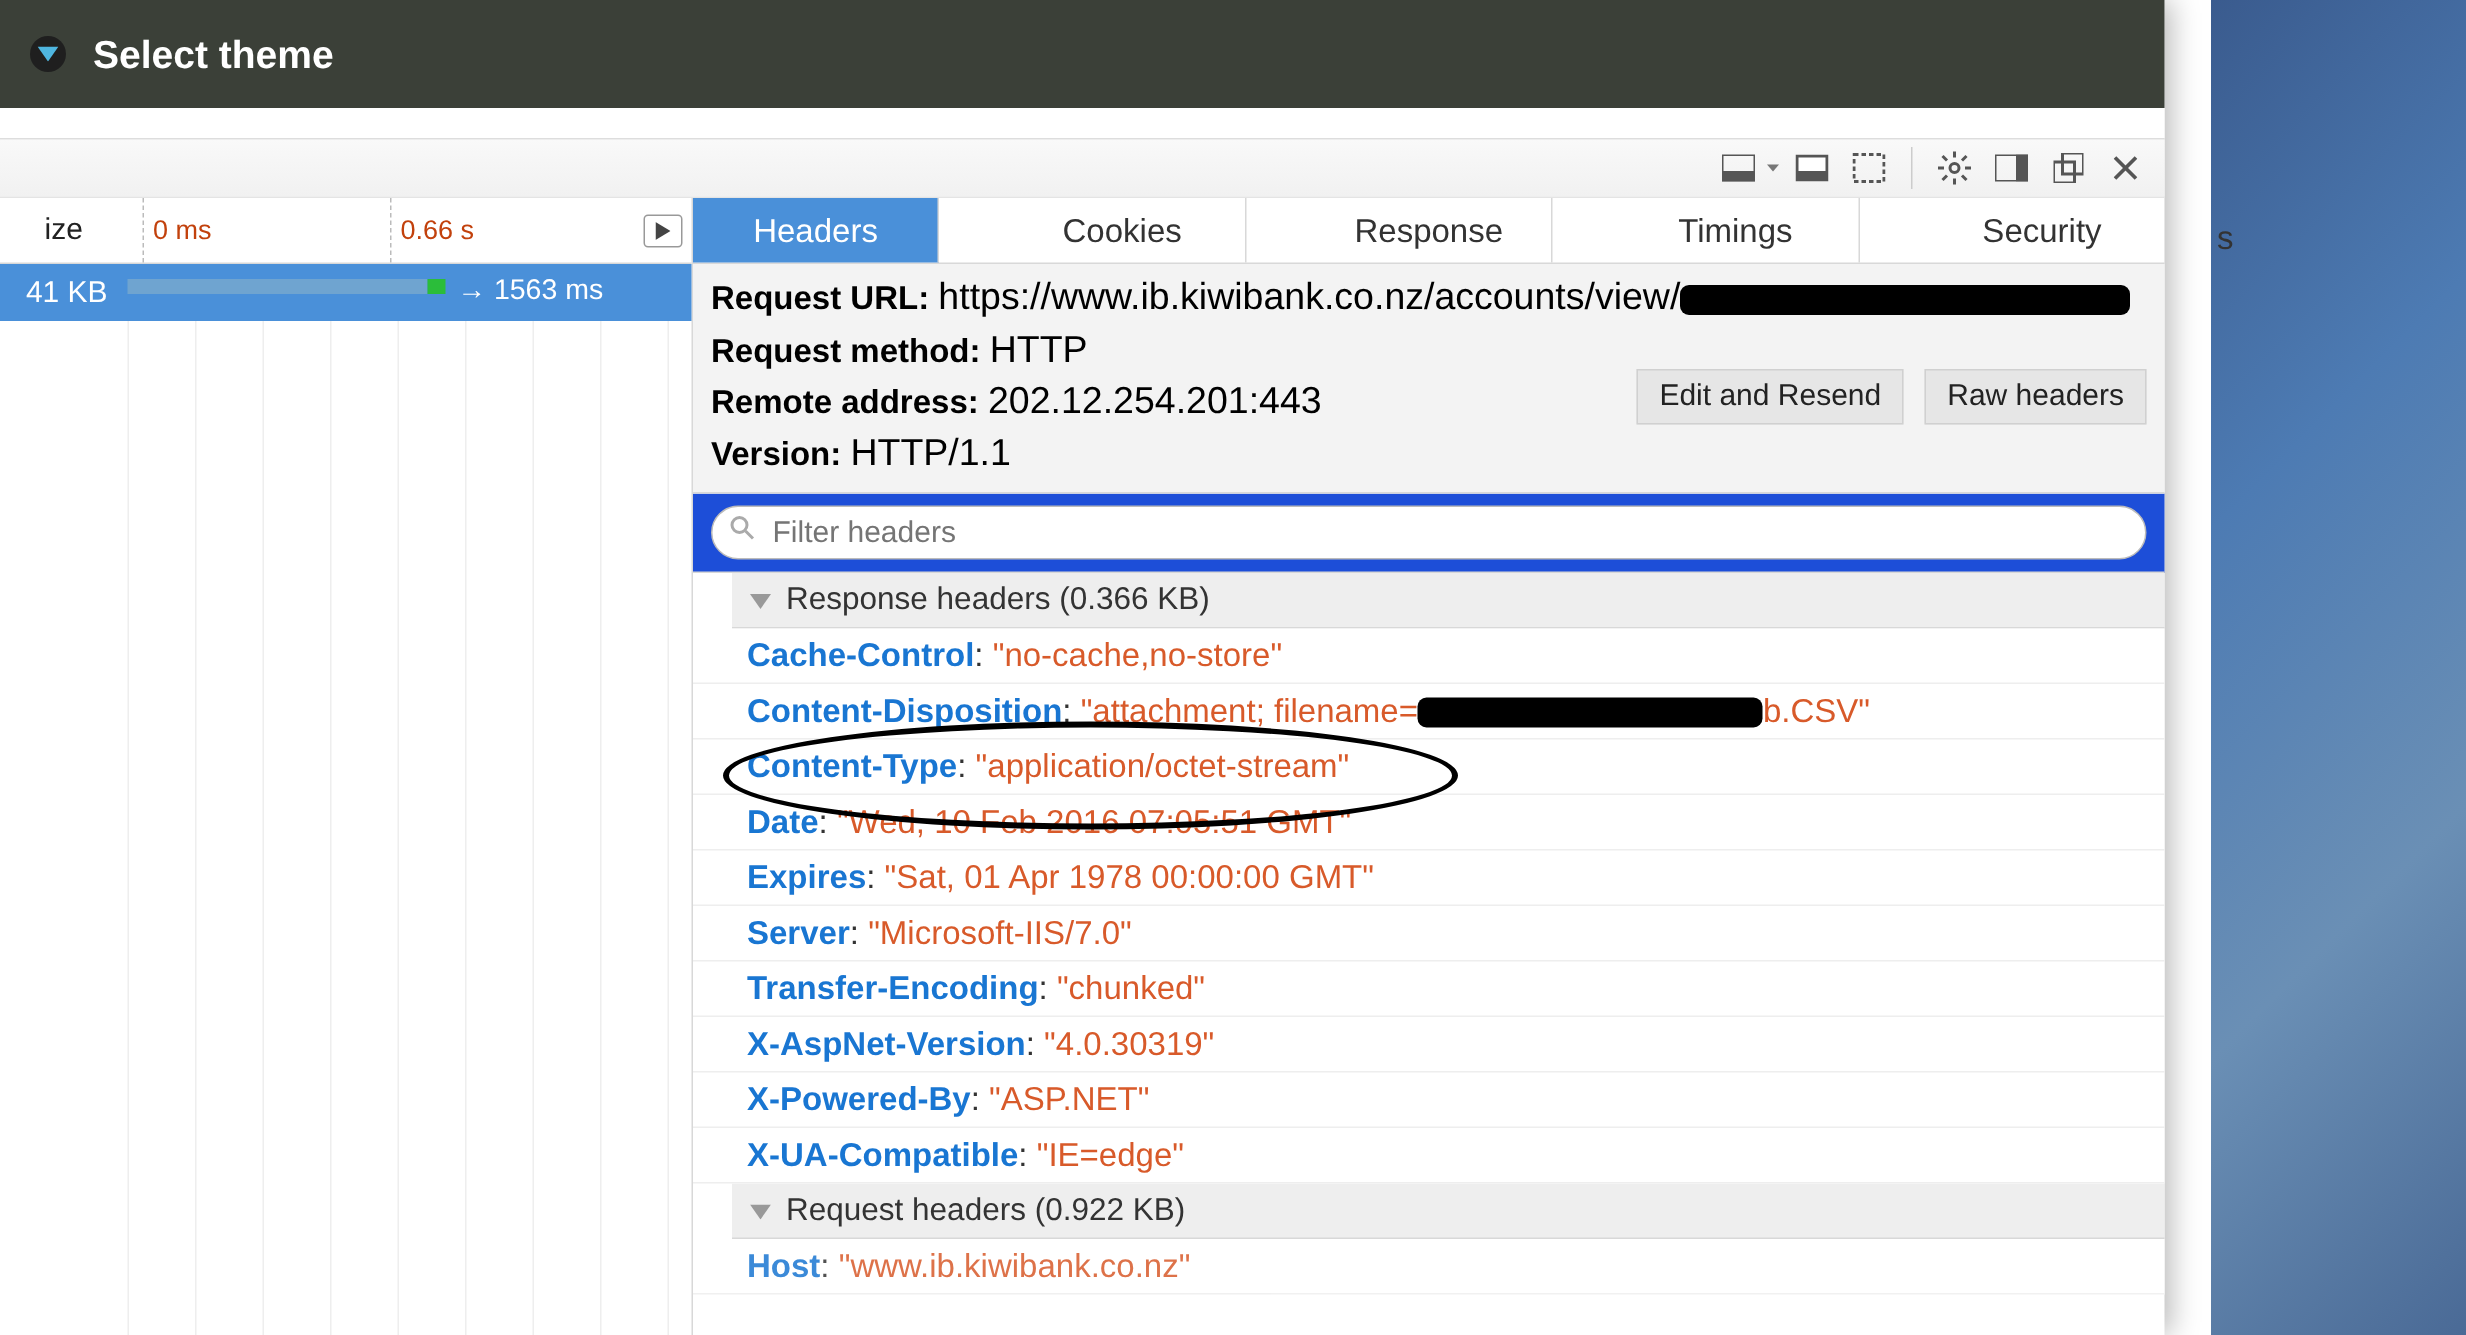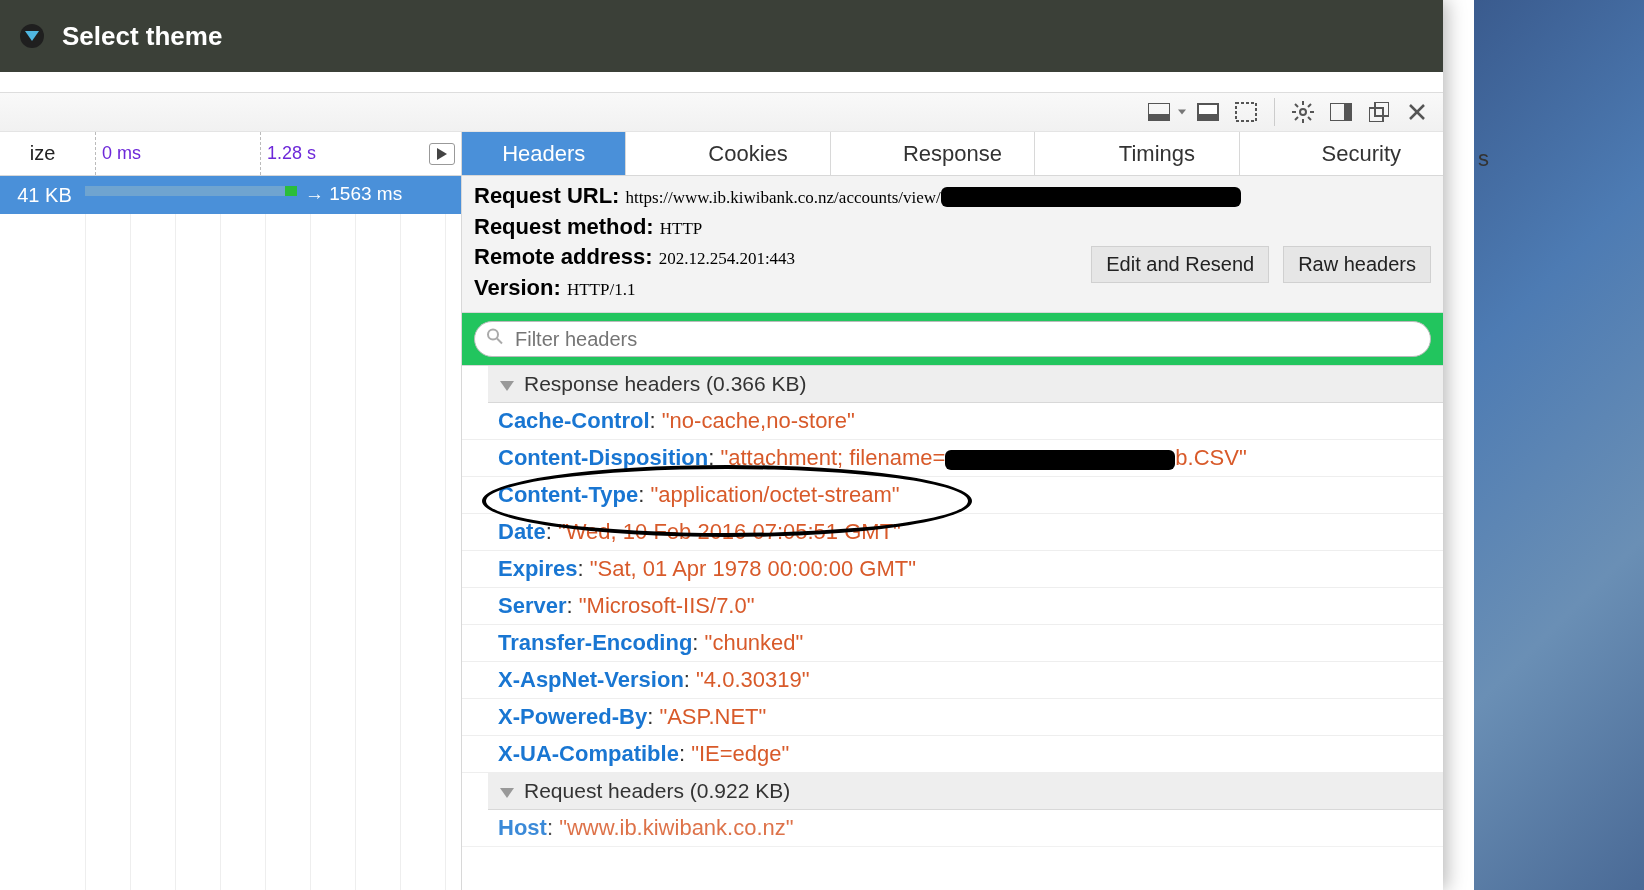--- a/index.html
+++ b/index.html
@@ -17,21 +17,21 @@
 .tool-divider { width:1px; height:28px; background:#ccc; margin:0 6px; }
 .tool-dd { display:flex; align-items:center; }
 .tool-dd .caret { width:8px; height:8px; margin-left:3px; }
 
 .panel-row { display:flex; height: calc(890px - 72px - 20px - 40px); }
 
 .left-col { width: 462px; border-right: 1px solid #d8d8d8; display:flex; flex-direction:column;text-align:center; }
 .timeline-header { height: 44px; display:flex; align-items:center; border-bottom:1px solid #d8d8d8; position:relative; }
 .timeline-header .size-col { width: 85px; padding-left: 0; font-size: 20px; color:#222; }
 .timeline-header .wf { flex:1; position:relative; height:100%; display:flex; align-items:center; }
-.tick { position:absolute; top:0; height:100%; border-left:1px dashed #bbb; padding-left:6px; font-size:18px; color:#6d28d9; display:flex; align-items:center; }
+.tick { position:absolute; top:0; height:100%; border-left:1px dashed #bbb; padding-left:6px; font-size:18px; color:#c2410c; display:flex; align-items:center; }
 .play-btn { position:absolute; right:6px; top:50%; transform:translateY(-50%); width:26px; height:22px; border:1px solid #999; border-radius:3px; display:flex; align-items:center; justify-content:center; background:#fff; }
 
 .sel-row { height: 38px; background:#4a90d9; color:#fff; display:flex; align-items:center; }
 .sel-row .size-cell { width:85px; padding-left:4px; font-size:20px; font-weight:400; }
 .sel-row .bar-cell { flex:1; position:relative; height:100%; }
 .wait-bar { position:absolute; top:10px; left:0; height:10px; background:#6fa4d0; }
 .recv-bar { position:absolute; top:10px; height:10px; background:#2bbd3a; }
 .ms-label { position:absolute; top:7px; color:#fff; font-size:19px; }
 
 .grid-bg { flex:1; position:relative; }
@@ -39,27 +39,27 @@
 
 .right-col { flex:1; display:flex; flex-direction:column; min-width:0; }
 .tabs { height: 44px; display:flex; border-bottom:1px solid #d8d8d8;gap:40px; }
 .tab { flex:1; display:flex; align-items:center; justify-content:center; font-size:22px; color:#333; border-right:1px solid #d8d8d8; cursor:pointer; }
 .tab.active { background:#4a90d9; color:#fff; }
 .tab:last-child { border-right:none; }
 
 .summary { padding: 4px 12px 8px 12px; background: #f3f3f3; border-bottom: 1px solid #d8d8d8; font-size: 22px; line-height: 1.3; position:relative; }
 .summary .row { margin: 2px 0; white-space:nowrap; overflow:hidden; }
 .summary .k { font-weight:700; }
-.summary .mono { font-family: Liberation Serif, serif; font-size: 17px; }
+.summary .mono { font-family: Liberation Sans, sans-serif; font-size: 25px; }
 .status-dot { display:inline-block; width:16px; height:16px; border-radius:50%; background:#2bbd3a; margin: 0 6px 0 4px; vertical-align:middle; }
 .summary-buttons { position:absolute; right:12px; top:70px; display:flex; gap:14px; }
 .sum-btn { background:#e6e6e6; border:1px solid #d0d0d0; padding:6px 14px; font-size:20px; color:#222; cursor:pointer; }
 .redact { display:inline-block; background:#000; height:20px; vertical-align:middle; border-radius:6px; }
 
-.filter-wrap { padding: 8px 12px; background:#22c55e; border-bottom:1px solid #d8d8d8; }
+.filter-wrap { padding: 8px 12px; background:#1d4ed8; border-bottom:1px solid #d8d8d8; }
 .filter-input { width:100%; height:36px; border:1px solid #bbb; border-radius:18px; padding:0 14px 0 40px; font-size:20px; color:#555; outline:none; background:#fff; }
 .filter-rel { position:relative; }
 .filter-rel .mag { position:absolute; left:12px; top:50%; transform:translateY(-50%); color:#999; }
 
 .sect-header { background:#eee; border-bottom:1px solid #d8d8d8; padding:6px 12px; display:flex; align-items:center; font-size:21px; color:#333;margin-left:26px; }
 .sect-header .disc { margin-right:10px; color:#888; }
 
 .hdr-list { background:#fff; }
 .hdr-row { padding: 5px 12px 5px 36px; border-bottom:1px solid #eee; font-size:22px; white-space:nowrap; overflow:hidden; position:relative; }
 .hdr-name { color:#1976d2; font-weight:600; }
@@ -151,21 +151,21 @@
     </span>
   </div>
 
   <div class="panel-row">
 
     <div class="left-col">
       <div class="timeline-header">
         <div class="size-col">ize</div>
         <div class="wf">
           <div class="tick" style="left:10px">0 ms</div>
-          <div class="tick" style="left:175px">1.28 s</div>
+          <div class="tick" style="left:175px">0.66 s</div>
           <div class="play-btn">
             <svg width="10" height="12" viewBox="0 0 10 12">
                 <polygon points="0,0 10,6 0,12" fill="#444"></polygon>
               </svg>
           </div>
         </div>
       </div>
       <div class="sel-row">
         <div class="size-cell">41 KB</div>
         <div class="bar-cell">

